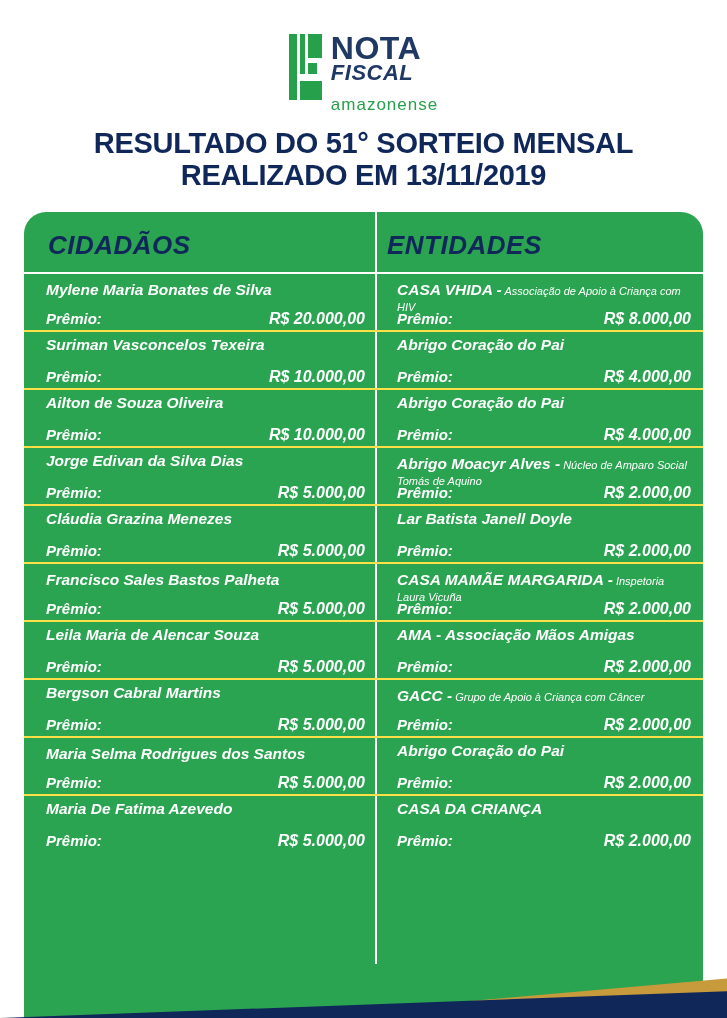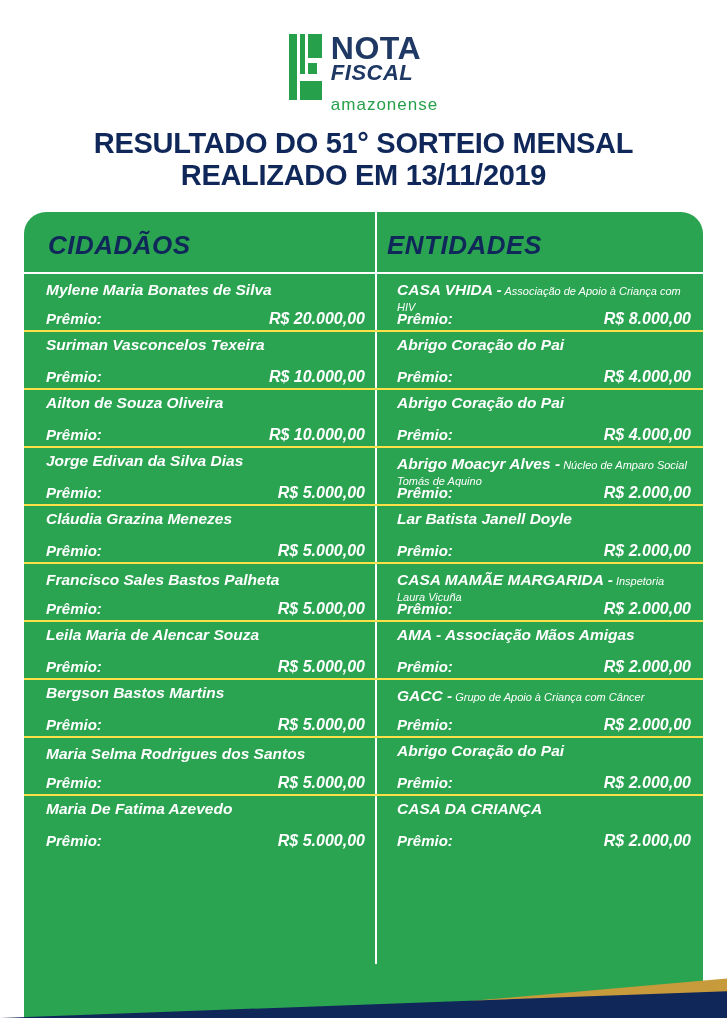--- a/index.html
+++ b/index.html
@@ -328,21 +328,21 @@
         <div class="cell right">
           <div class="name"><span>AMA - Associação Mãos Amigas</span></div>
           <div class="prize-row">
             <span class="prize-label">Prêmio:</span>
             <span class="prize-value">R$ 2.000,00</span>
           </div>
         </div>
       </div>
       <div class="row">
         <div class="cell left">
-          <div class="name">Bergson Bastos Martins</div>
+          <div class="name">Bergson Cabral Martins</div>
           <div class="prize-row">
             <span class="prize-label">Prêmio:</span>
             <span class="prize-value">R$ 5.000,00</span>
           </div>
         </div>
         <div class="cell right">
           <div class="name two-line"><span>GACC -</span><span class="sub"> Grupo de Apoio à Criança com Câncer</span></div>
           <div class="prize-row">
             <span class="prize-label">Prêmio:</span>
             <span class="prize-value">R$ 2.000,00</span>

